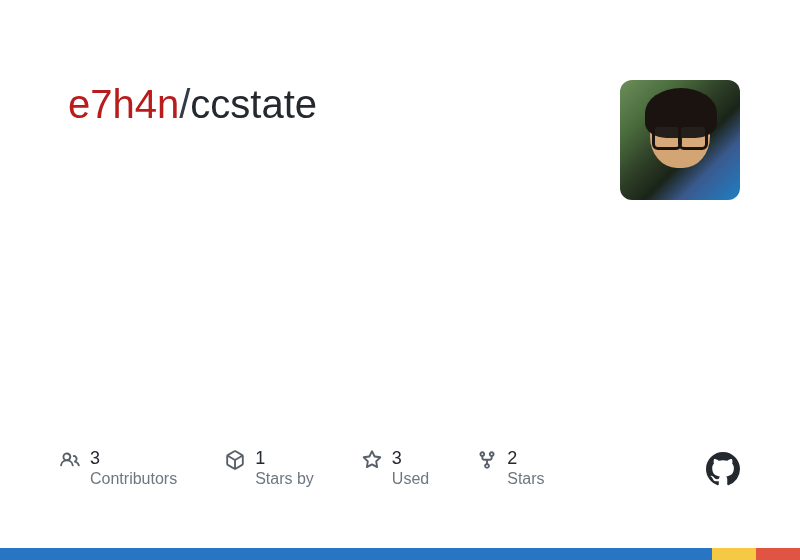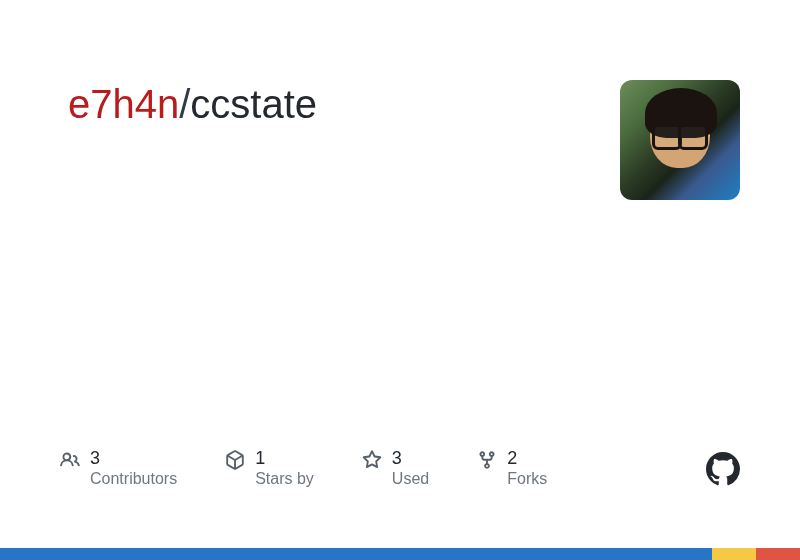--- a/index.html
+++ b/index.html
@@ -162,21 +162,21 @@
           <span class="stat-value">3</span>
           <span class="stat-label">Used</span>
         </div>
       </div>
       <div class="stat">
         <svg class="stat-icon" viewBox="0 0 16 16" fill="currentColor">
             <path d="M5 5.372v.878c0 .414.336.75.75.75h4.5a.75.75 0 0 0 .75-.75v-.878a2.25 2.25 0 1 1 1.5 0v.878a2.25 2.25 0 0 1-2.25 2.25h-1.5v2.128a2.251 2.251 0 1 1-1.5 0V8.5h-1.5A2.25 2.25 0 0 1 3.5 6.25v-.878a2.25 2.25 0 1 1 1.5 0ZM5 3.25a.75.75 0 1 0-1.5 0 .75.75 0 0 0 1.5 0Zm6.75.75a.75.75 0 1 0 0-1.5.75.75 0 0 0 0 1.5Zm-3 8.75a.75.75 0 1 0-1.5 0 .75.75 0 0 0 1.5 0Z"></path>
           </svg>
         <div class="stat-text">
           <span class="stat-value">2</span>
-          <span class="stat-label">Forks</span>
+          <span class="stat-label">Stars</span>
         </div>
       </div>
     </div>
     <svg class="github-mark" viewBox="0 0 16 16" fill="currentColor">
         <path d="M8 0C3.58 0 0 3.58 0 8c0 3.54 2.29 6.53 5.47 7.59.4.07.55-.17.55-.38 0-.19-.01-.82-.01-1.49-2.01.37-2.53-.49-2.69-.94-.09-.23-.48-.94-.82-1.13-.28-.15-.68-.52-.01-.53.63-.01 1.08.58 1.23.82.72 1.21 1.87.87 2.33.66.07-.52.28-.87.51-1.07-1.78-.2-3.64-.89-3.64-3.95 0-.87.31-1.59.82-2.15-.08-.2-.36-1.02.08-2.12 0 0 .67-.21 2.2.82.64-.18 1.32-.27 2-.27.68 0 1.36.09 2 .27 1.53-1.04 2.2-.82 2.2-.82.44 1.1.16 1.92.08 2.12.51.56.82 1.27.82 2.15 0 3.07-1.87 3.75-3.65 3.95.29.25.54.73.54 1.48 0 1.07-.01 1.93-.01 2.2 0 .21.15.46.55.38A8.013 8.013 0 0 0 16 8c0-4.42-3.58-8-8-8Z"></path>
       </svg>
   </div>
 </div>
 
 <div class="bottom-bar">

